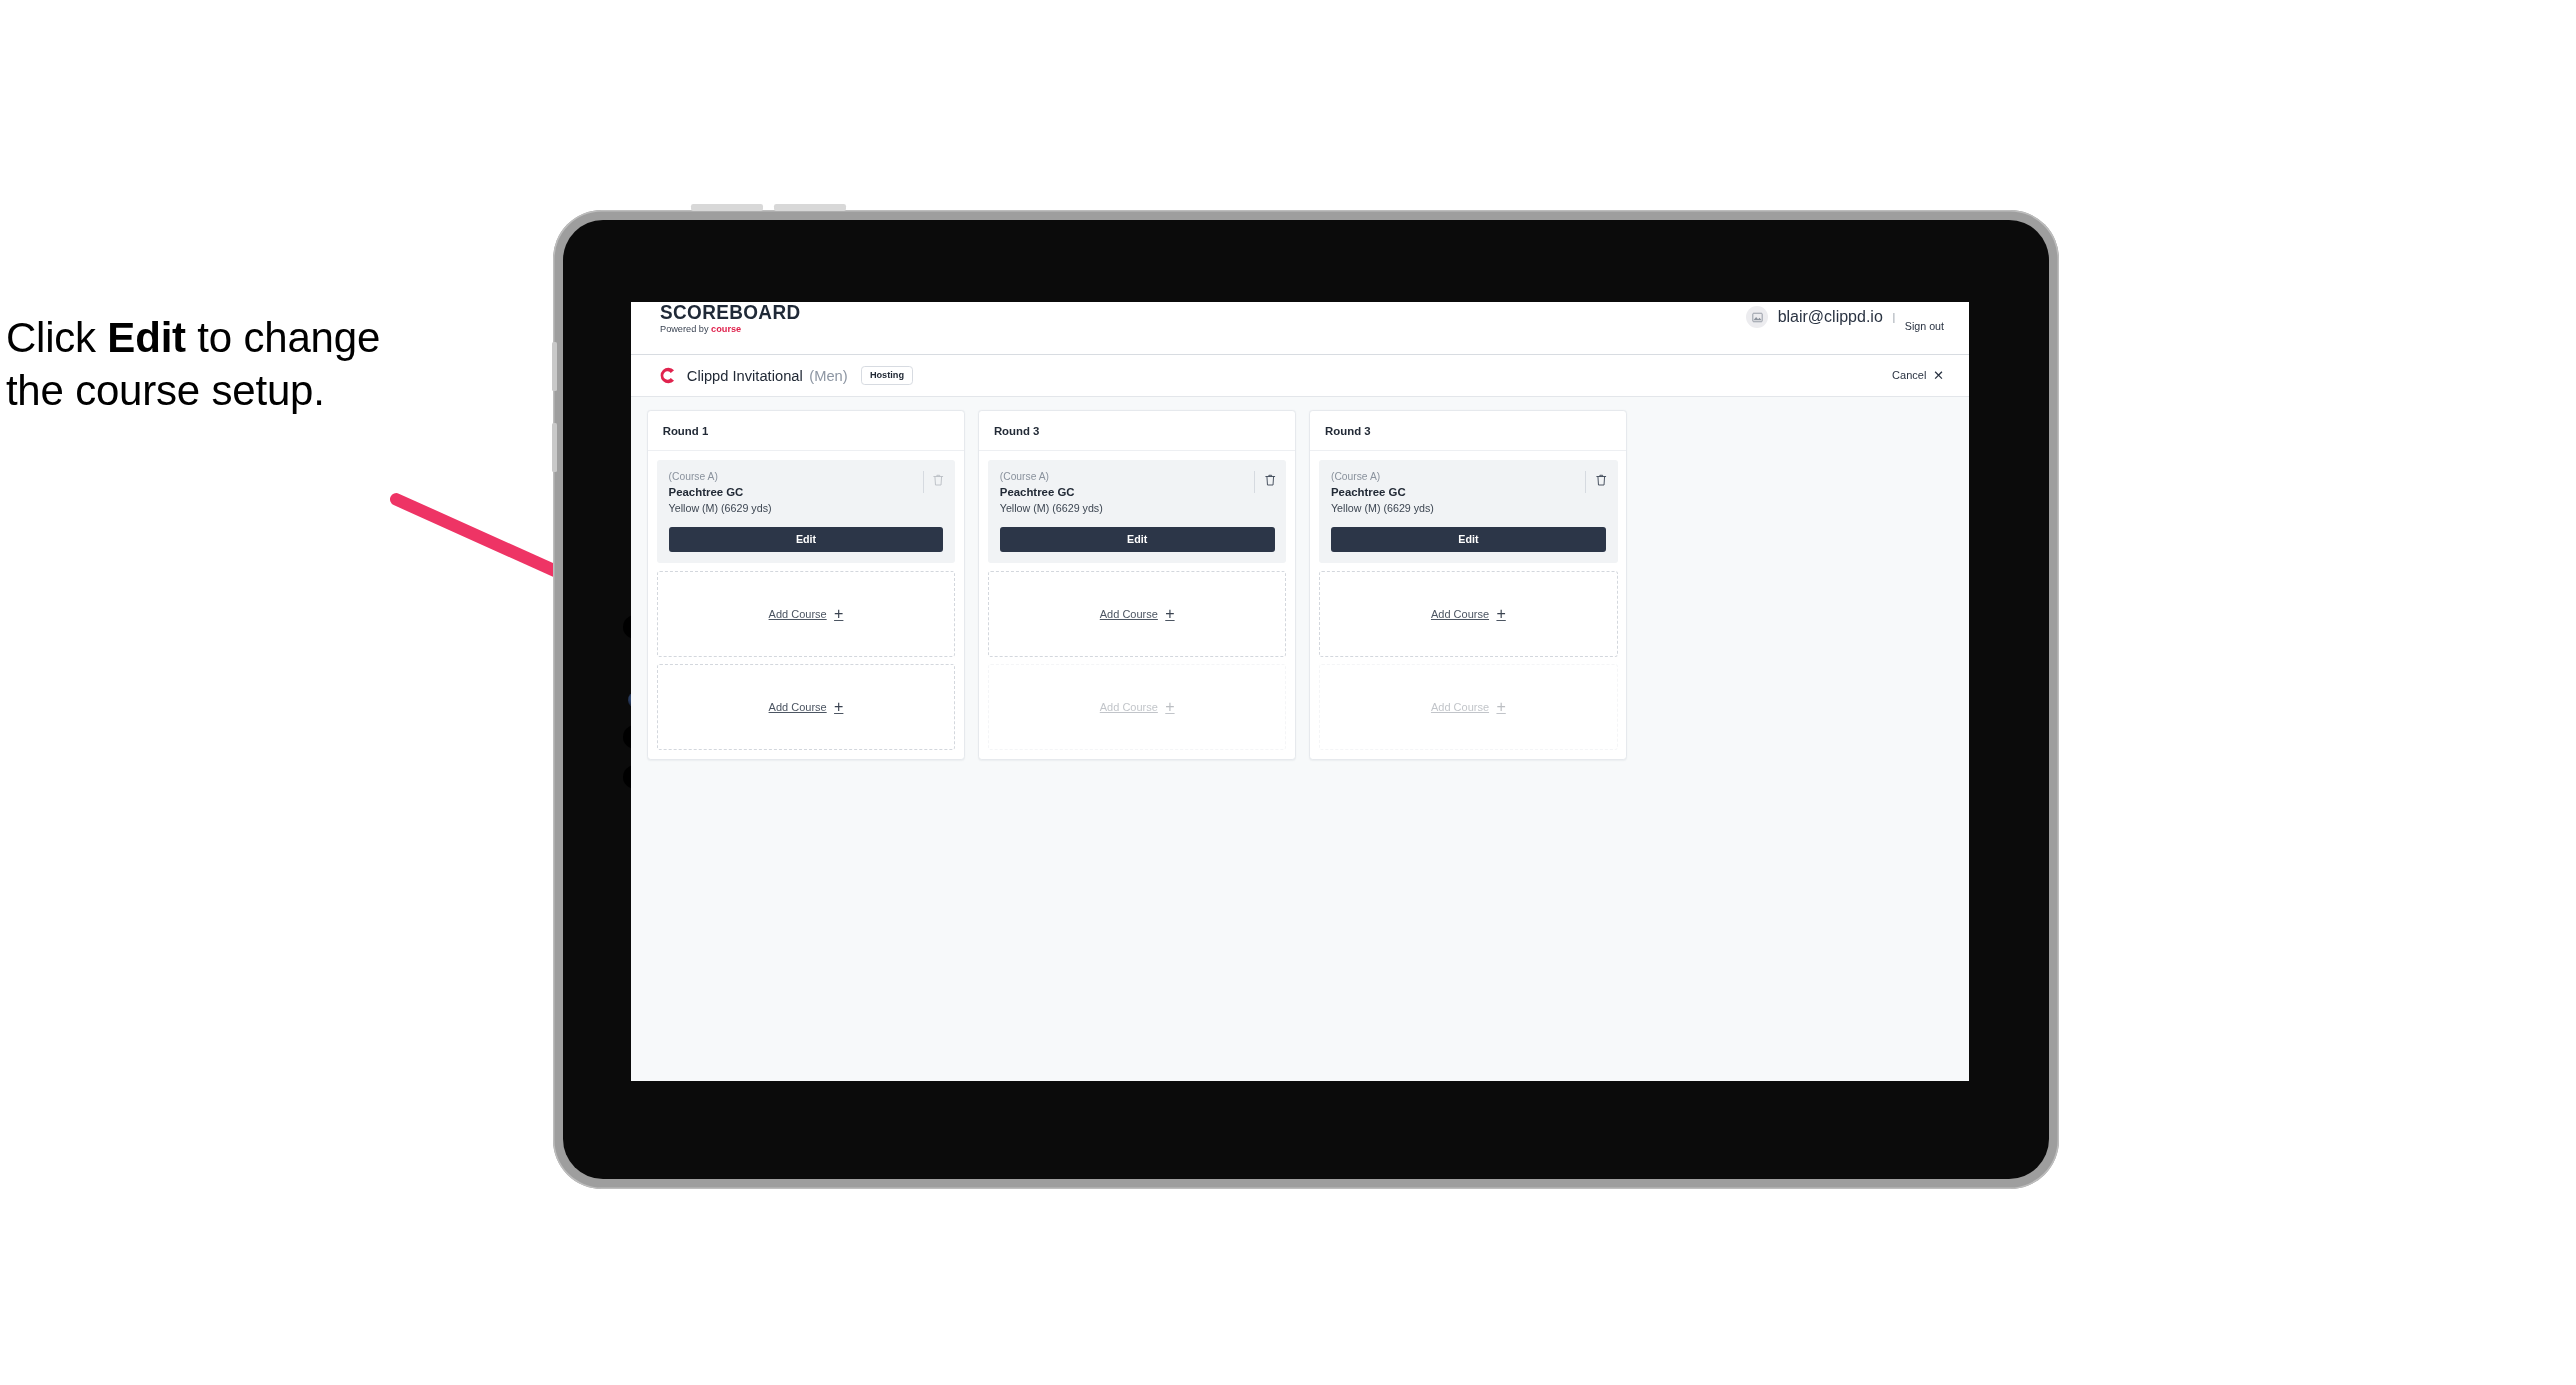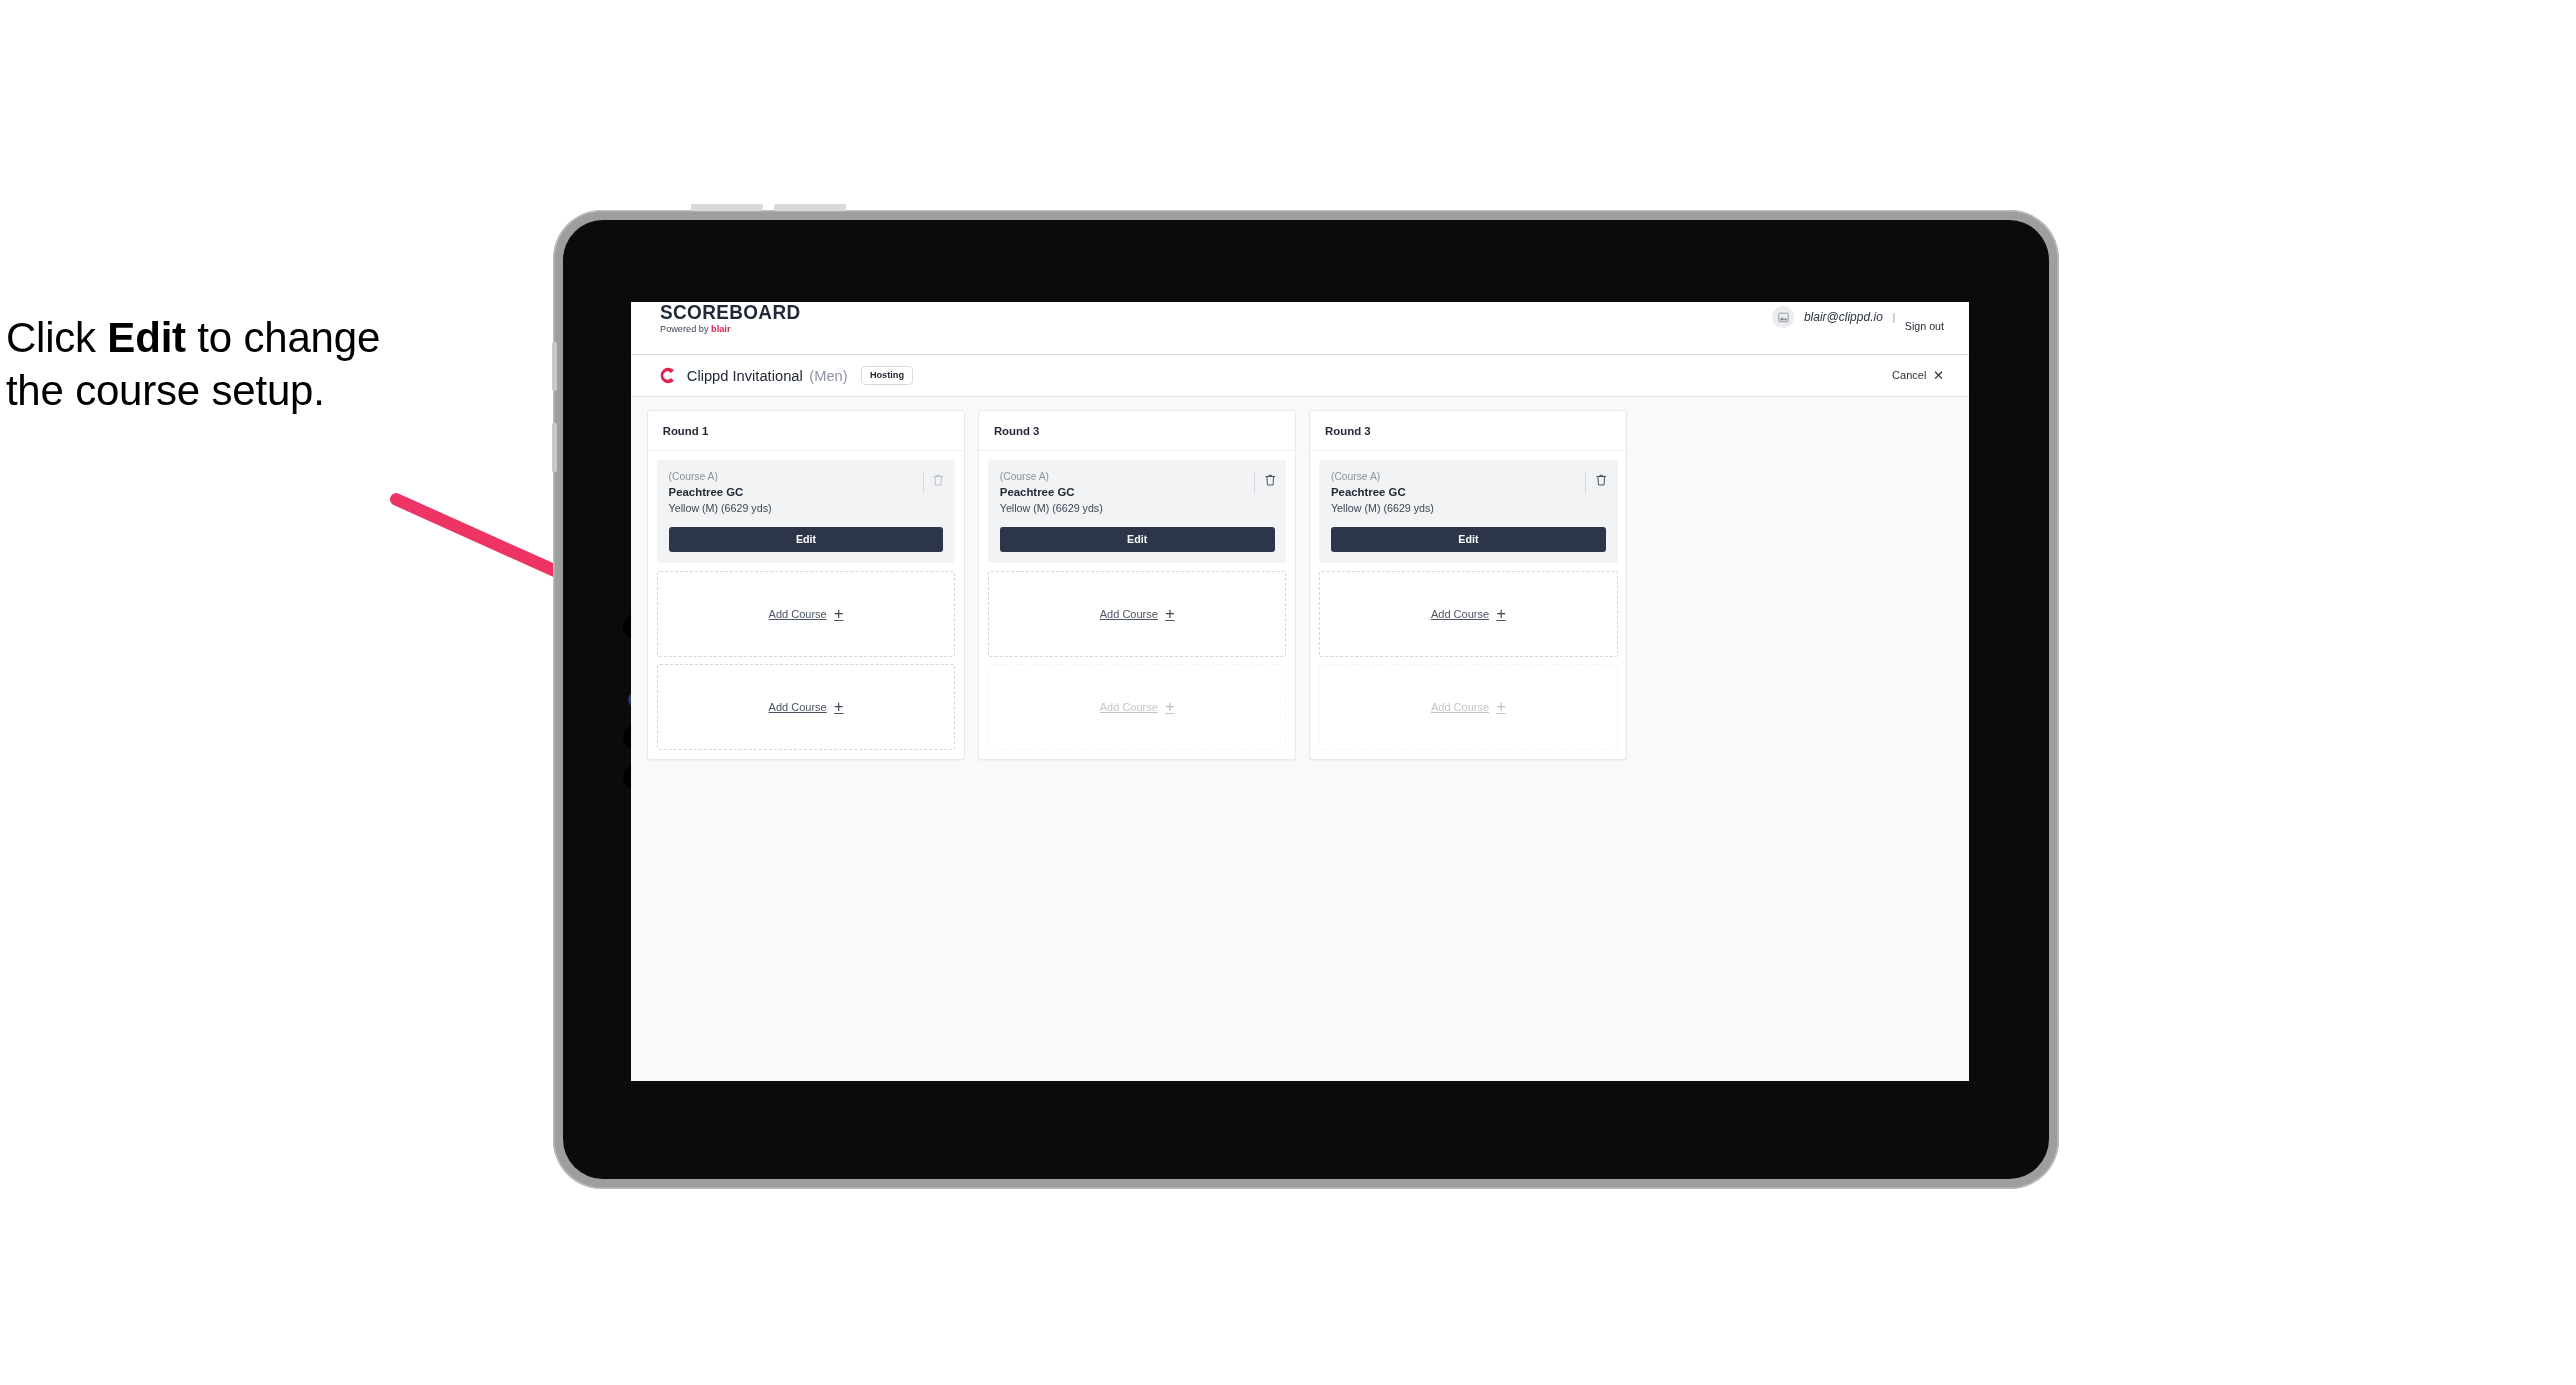--- a/index.html
+++ b/index.html
@@ -90,21 +90,21 @@
 
   #topnav-right {
     margin-left: auto; display: flex; align-items: center;
     padding-right: 25px; gap: 9.6px;
   }
   #avatar {
     width: 22px; height: 22px; border-radius: 50%; background: #ececef;
     display:flex; align-items:center; justify-content:center;
   }
   #avatar svg { display:block; }
-  #useremail { font-size: 12px; color: #2a3342; font-style: italic; }
+  #useremail { font-size: 16px; color: #2a3342; }
   #divider-pipe { font-size: 10.7px; color: #9aa1ab; }
   #signout { font-size: 10.7px; color: #2a3342; cursor: pointer; margin-top: 18px; }
 
   
   #titlebar {
     height: 42px; background:#ffffff; display:flex; align-items:center;
     padding: 0 25px 0 26.5px; border-bottom: 0.7px solid #e3e6ea;
   }
   #clogo { width: 19px; height: 19px; margin-right: 10.3px; flex: none; }
   #ttl { font-size: 14.7px; color: #222a36; }
@@ -200,21 +200,21 @@
   <div class="sensor b"></div>
   <div class="sensor c"></div>
   <div class="sensor d"></div>
   <div class="sensor e"></div>
 
   <div id="app">
 
     <div id="topnav">
       <div id="brand">
         <div id="brand-word">SCOREBOARD</div>
-        <div id="brand-sub"><span>Powered by </span><span class="clippd">blair</span></div>
+        <div id="brand-sub"><span>Powered by </span><span class="clippd">course</span></div>
       </div>
       <div id="topnav-right">
         <div id="avatar">
           <svg width="11" height="11" viewBox="0 0 16 16">
             <rect x="1.2" y="1.8" width="13.6" height="12.4" rx="1.2" fill="none" stroke="#8c939d" stroke-width="1.3"></rect>
             <path d="M2 12 L6 7.2 L8.8 10.4 L11 8.2 L14 12 Z" fill="#8c939d"></path>
           </svg>
         </div>
         <span id="useremail">blair@clippd.io</span>
         <span id="divider-pipe">|</span>

